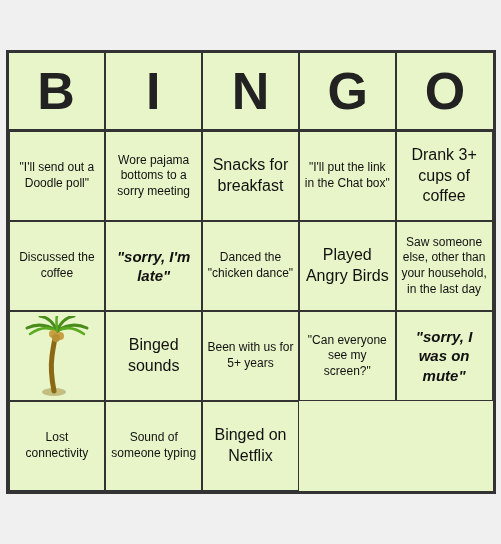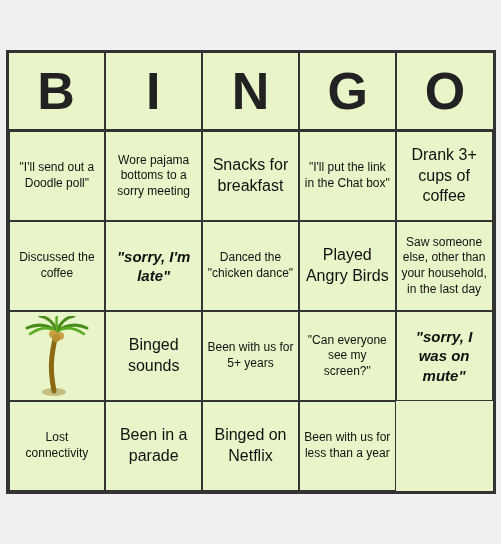--- a/index.html
+++ b/index.html
@@ -106,17 +106,16 @@
         <circle cx="34" cy="22" r="4" fill="#b89034"></circle>
 
         <ellipse cx="32" cy="76" rx="12" ry="4" fill="#8B6914" opacity="0.4"></ellipse>
       </svg>
       </div>
       <div class="bingo-cell bold-large">Binged sounds</div>
       <div class="bingo-cell">Been with us for 5+ years</div>
       <div class="bingo-cell">"Can everyone see my screen?"</div>
       <div class="bingo-cell italic-large">"sorry, I was on mute"</div>
       <div class="bingo-cell">Lost connectivity</div>
-      <div class="bingo-cell bold-large">Been in a parade</div>
+      <div class="bingo-cell">Sound of someone typing</div>
       <div class="bingo-cell bold-large">Binged on Netflix</div>
-      <div class="bingo-cell">Been with us for less than a year</div>
     </div>
 </div>
 
 </body></html>

